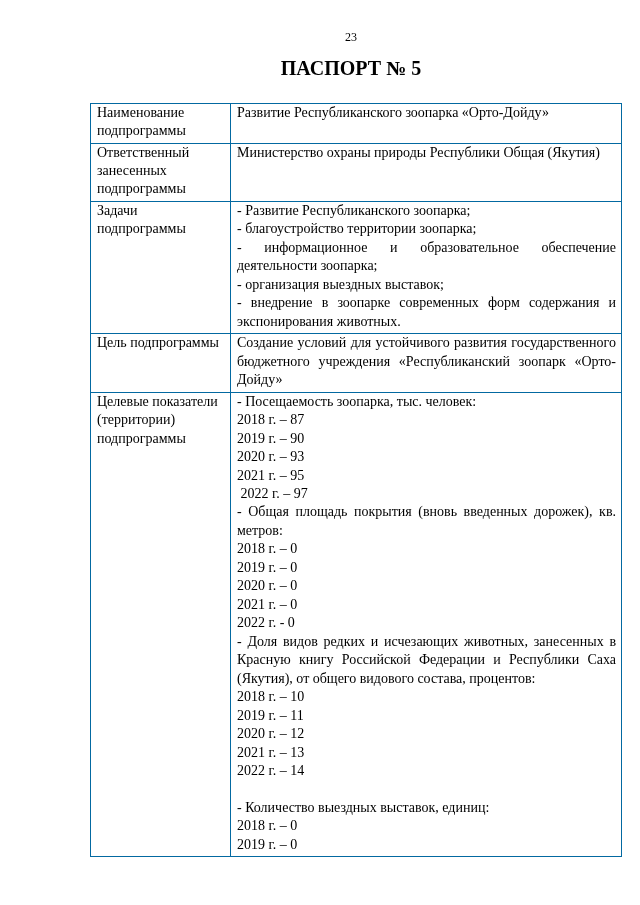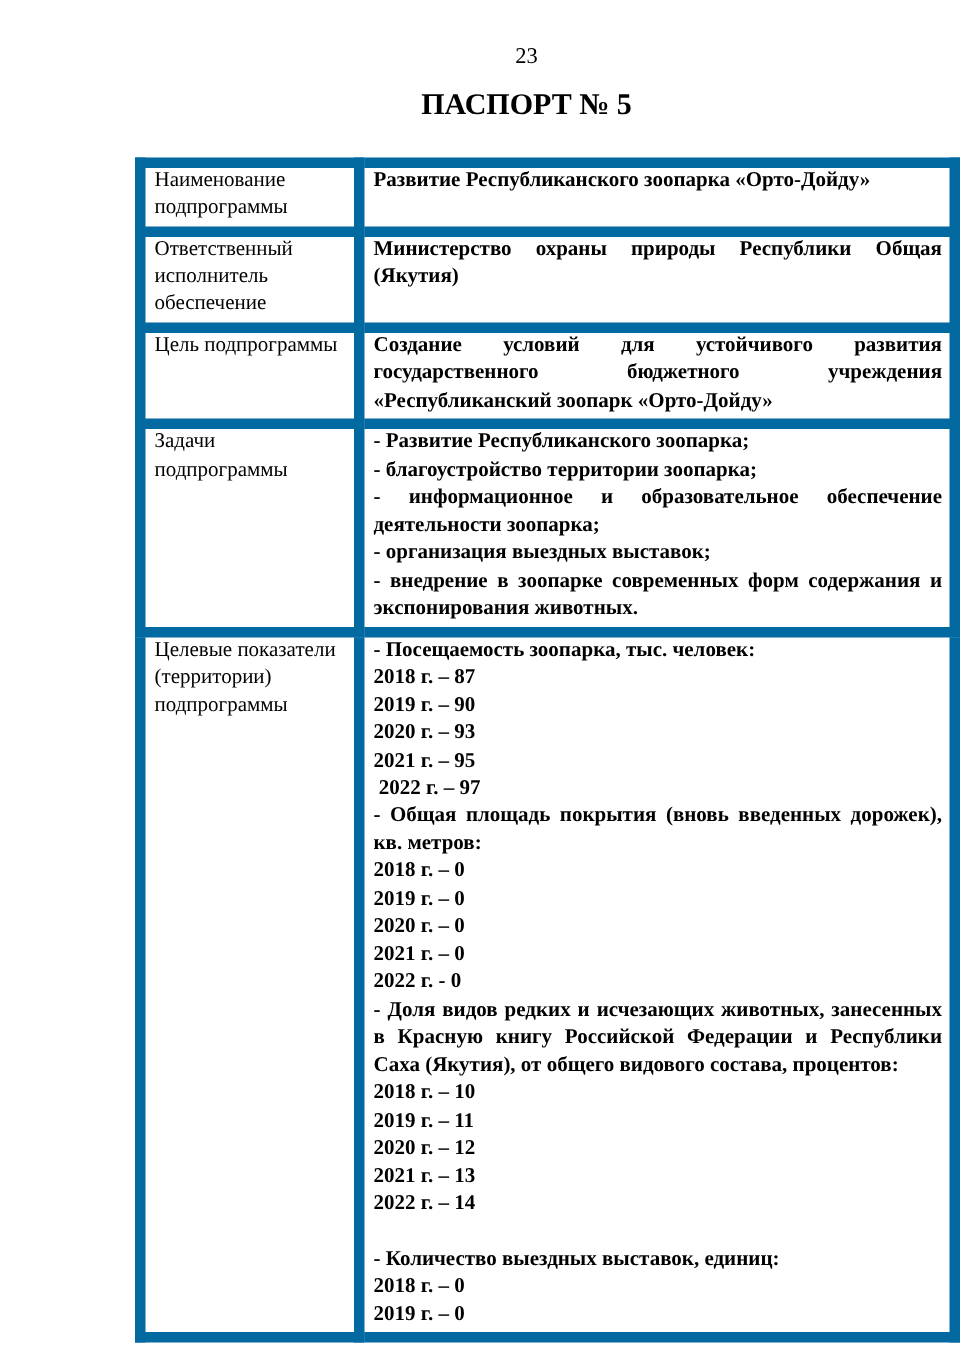--- a/index.html
+++ b/index.html
@@ -15,50 +15,49 @@
     overflow: hidden;
   }
   .page {
     box-sizing: border-box;
     width: 640px;
     height: 905px;
     padding: 30px 28px 20px 90px;
   }
   .page-number {
     text-align: center;
-    font-size: 15px;
+    font-size: 12px;
     margin-bottom: 10px;
   }
   .doc-title {
     text-align: center;
     font-weight: bold;
     font-size: 20px;
     line-height: 1.38;
     margin-bottom: 20px;
   }
   table.passport {
     border-collapse: collapse;
     width: 521px;
     table-layout: fixed;
   }
   table.passport td {
-    border: 7px solid #0369a1;
+    border: 1px solid #0369a1;
     font-size: 14px;
     line-height: 1.32;
     padding: 0 5px 2px 6px;
     vertical-align: top;
   }
   td.label-cell {
     width: 128px;
   }
   td.content-cell {
     width: 379px;
     text-align: justify;
     white-space: pre-line;
-    font-weight: bold;
   }
   td.v-mid {
     vertical-align: middle;
   }
 </style>
 </head>
 <body>
 
 <div class="page">
 
@@ -70,36 +69,36 @@
 
   <table class="passport">
     <tbody>
 
       <tr>
         <td class="label-cell">Наименование подпрограммы</td>
         <td class="content-cell v-mid">Развитие Республиканского зоопарка «Орто-Дойду»</td>
       </tr>
 
       <tr>
-        <td class="label-cell">Ответственный исполнитель обеспечение</td>
+        <td class="label-cell">Ответственный занесенных подпрограммы</td>
         <td class="content-cell v-mid">Министерство охраны природы Республики Общая (Якутия)</td>
-      </tr>
-
-      <tr>
-        <td class="label-cell">Цель подпрограммы</td>
-        <td class="content-cell">Создание условий для устойчивого развития государственного бюджетного учреждения «Республиканский зоопарк «Орто-Дойду»</td>
       </tr>
 
       <tr>
         <td class="label-cell">Задачи подпрограммы</td>
         <td class="content-cell">- Развитие Республиканского зоопарка;
 - благоустройство территории зоопарка;
 - информационное и образовательное обеспечение деятельности зоопарка;
 - организация выездных выставок;
 - внедрение в зоопарке современных форм содержания и экспонирования животных.</td>
+      </tr>
+
+      <tr>
+        <td class="label-cell">Цель подпрограммы</td>
+        <td class="content-cell">Создание условий для устойчивого развития государственного бюджетного учреждения «Республиканский зоопарк «Орто-Дойду»</td>
       </tr>
 
       <tr>
         <td class="label-cell">Целевые показатели (территории) подпрограммы</td>
         <td class="content-cell">- Посещаемость зоопарка, тыс. человек:
 2018 г. – 87
 2019 г. – 90
 2020 г. – 93
 2021 г. – 95
 &nbsp;2022 г. – 97

